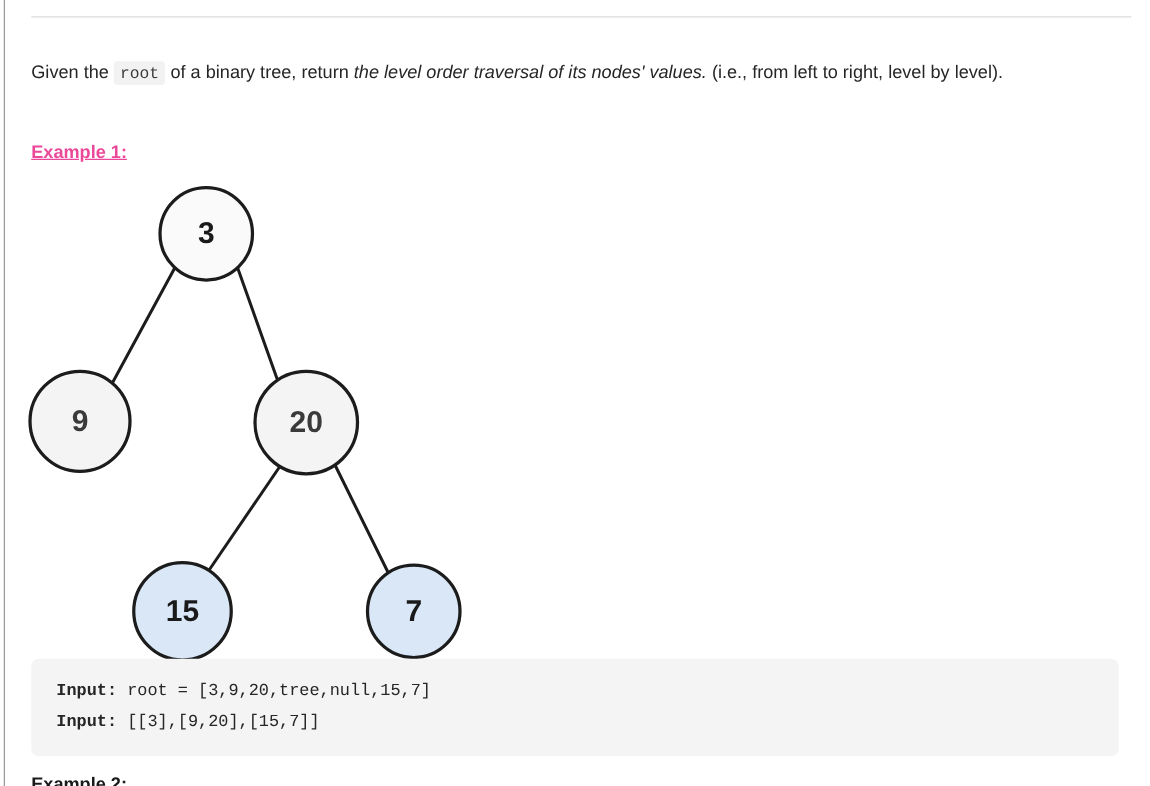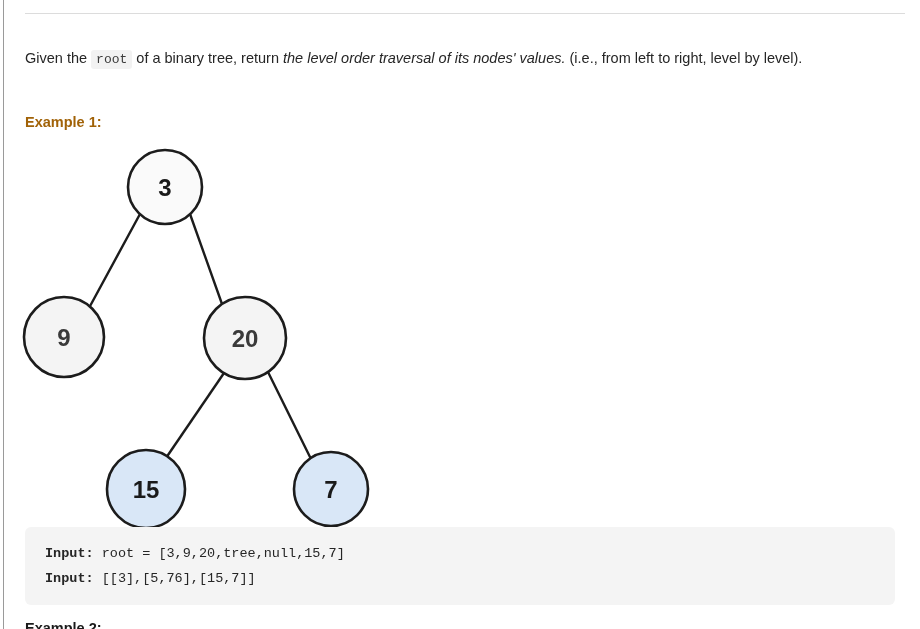--- a/index.html
+++ b/index.html
@@ -65,21 +65,22 @@
   .description .em {
     font-style: italic;
   }
 
   .example-heading {
     position: absolute;
     left: 25px;
     top: 114px;
     font-size: 14.5px;
     font-weight: bold;
-    color: #a16207;
+    color: #ec4899;
+    text-decoration: underline;
   }
 
   .tree-figure {
     position: absolute;
     left: 0px;
     top: 140px;
     width: 430px;
     height: 390px;
   }
   .tree-figure svg {
@@ -162,18 +163,18 @@
 
       <g>
         <circle cx="331" cy="349" r="37" fill="#d9e7f7" stroke="#1c1c1c" stroke-width="2.6"></circle>
         <text x="331" y="349" text-anchor="middle" dominant-baseline="central" font-family="Liberation Sans, sans-serif" font-size="24" font-weight="bold" fill="#1a1a1a">7</text>
       </g>
     </svg>
   </div>
 
   <div class="code-block">
     <div class="code-line"><span class="lbl">Input:</span><span> root = [3,9,20,tree,null,15,7]</span></div>
-    <div class="code-line"><span class="lbl">Input:</span><span> [[3],[5,76],[15,7]]</span></div>
+    <div class="code-line"><span class="lbl">Input:</span><span> [[3],[9,20],[15,7]]</span></div>
   </div>
 
   <div class="example-heading-next">Example 2:</div>
 
 </div>
 
 </body></html>

